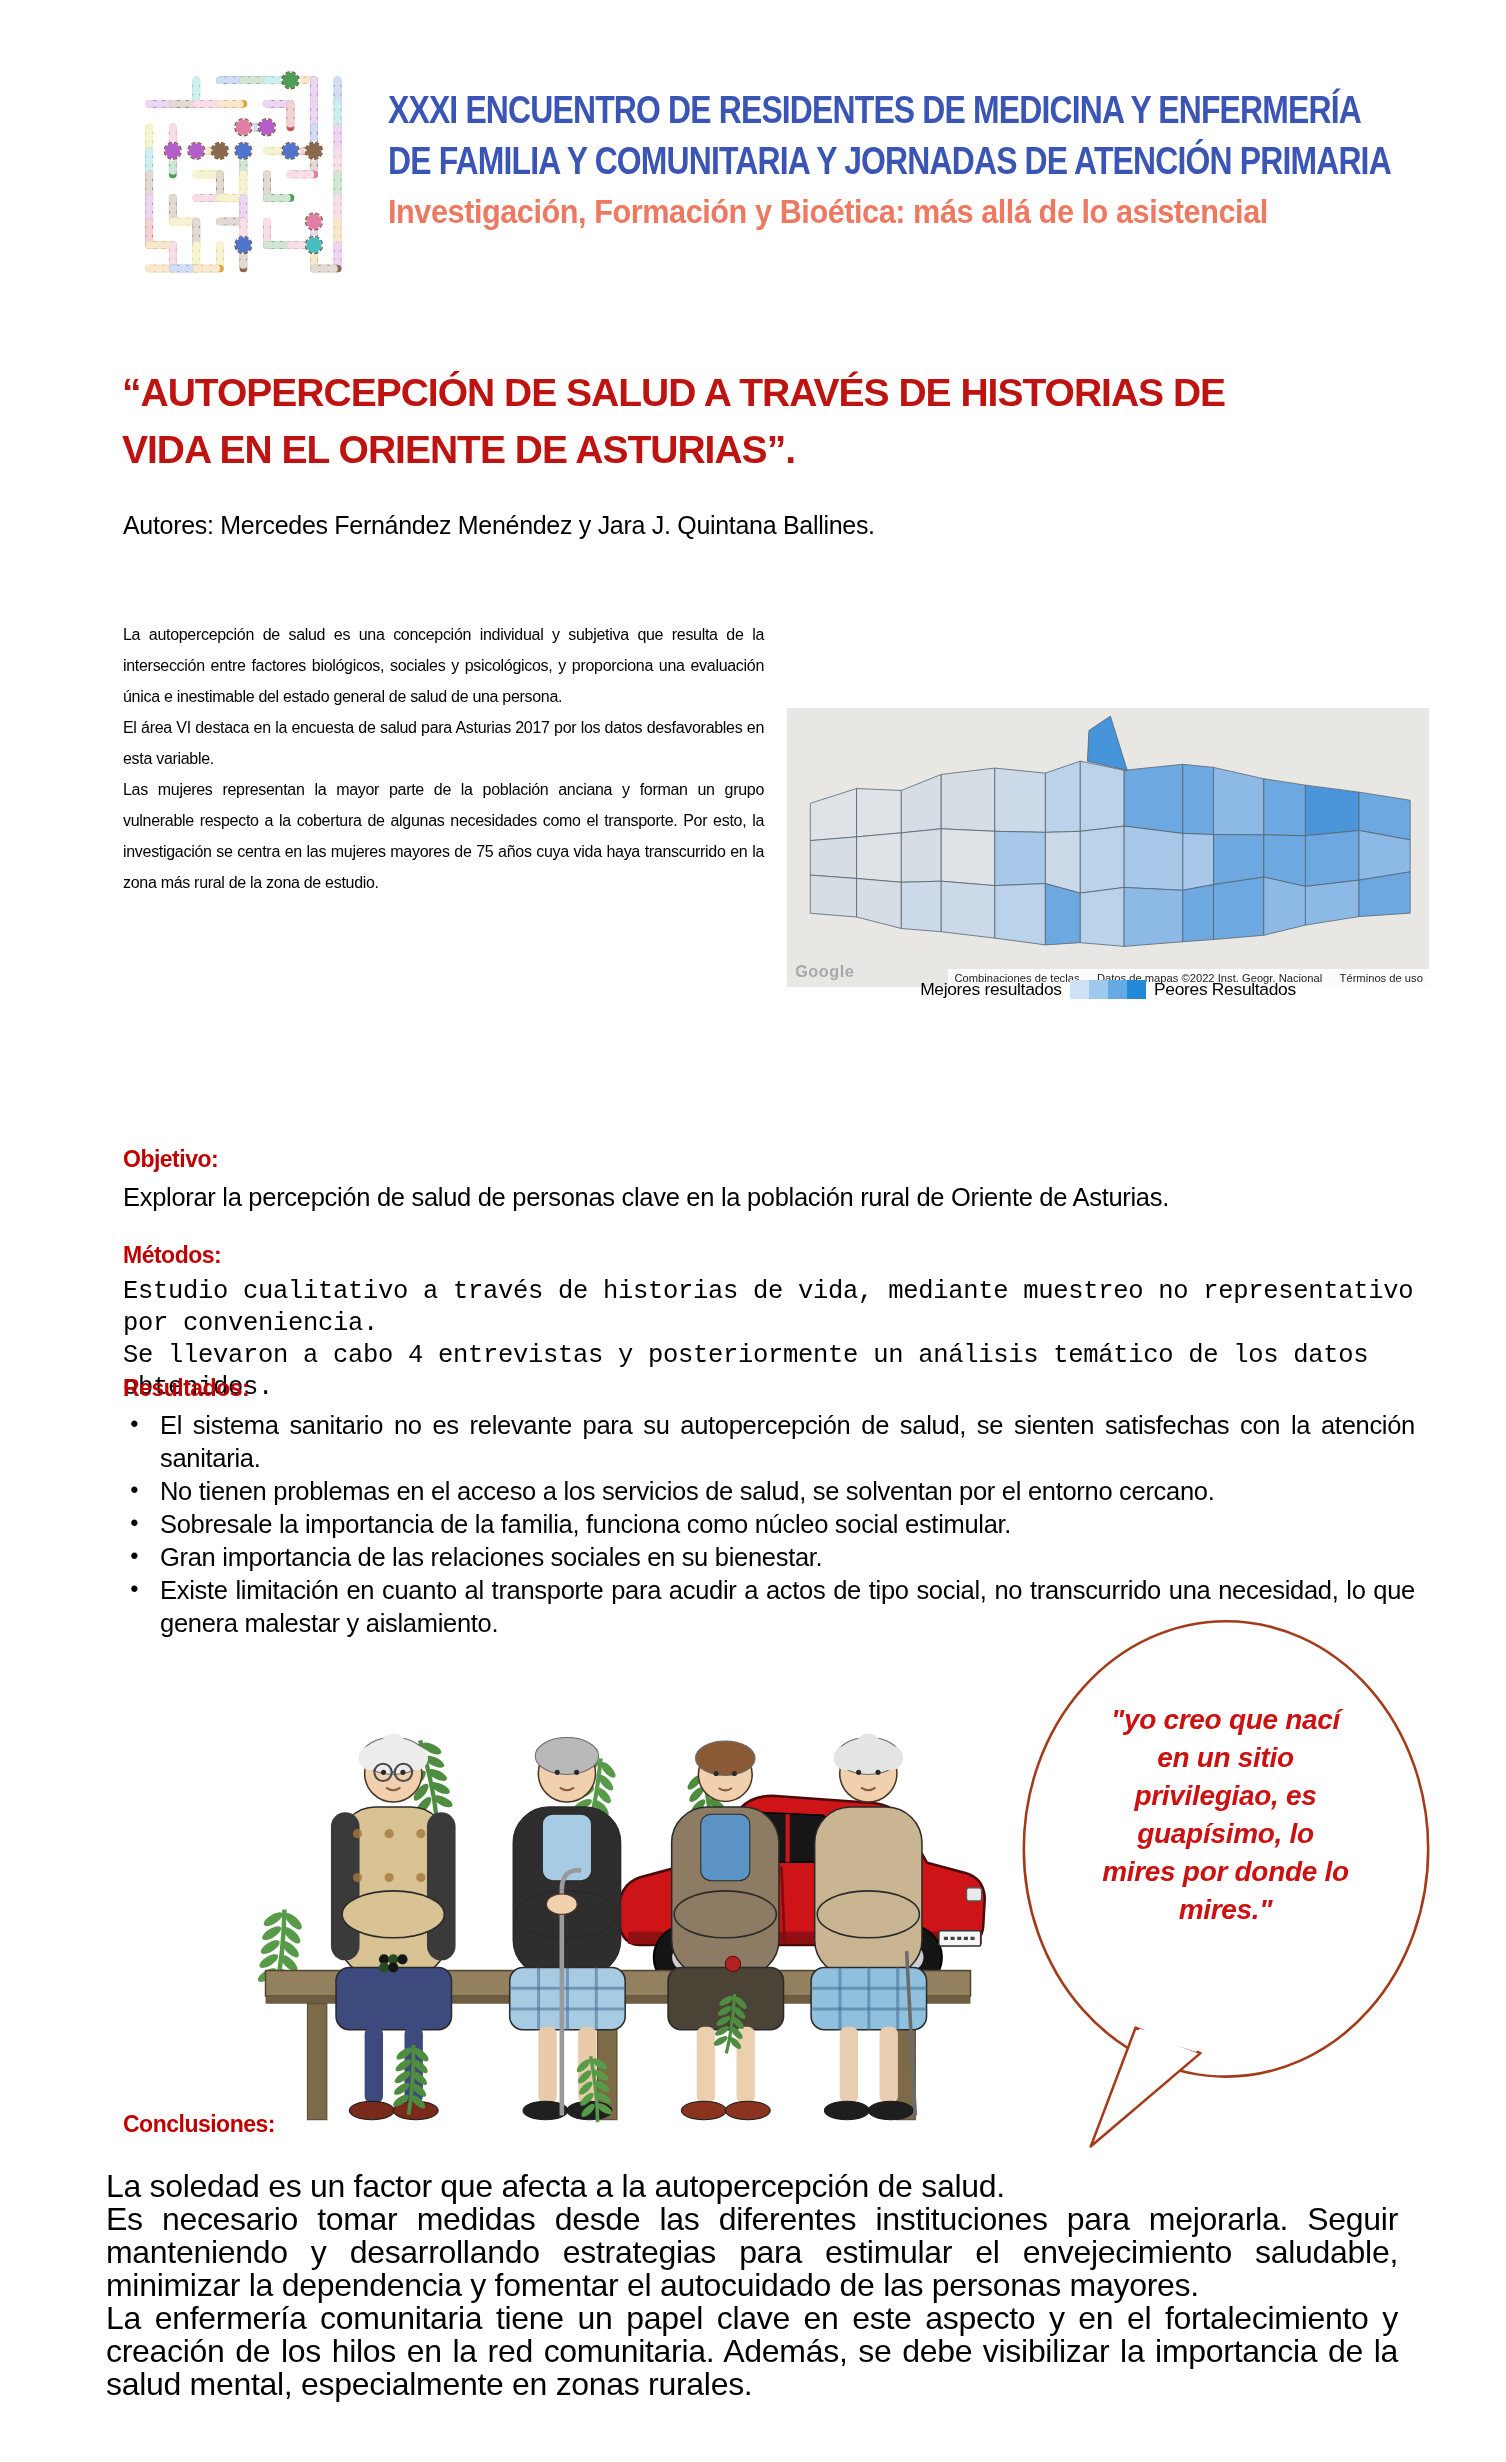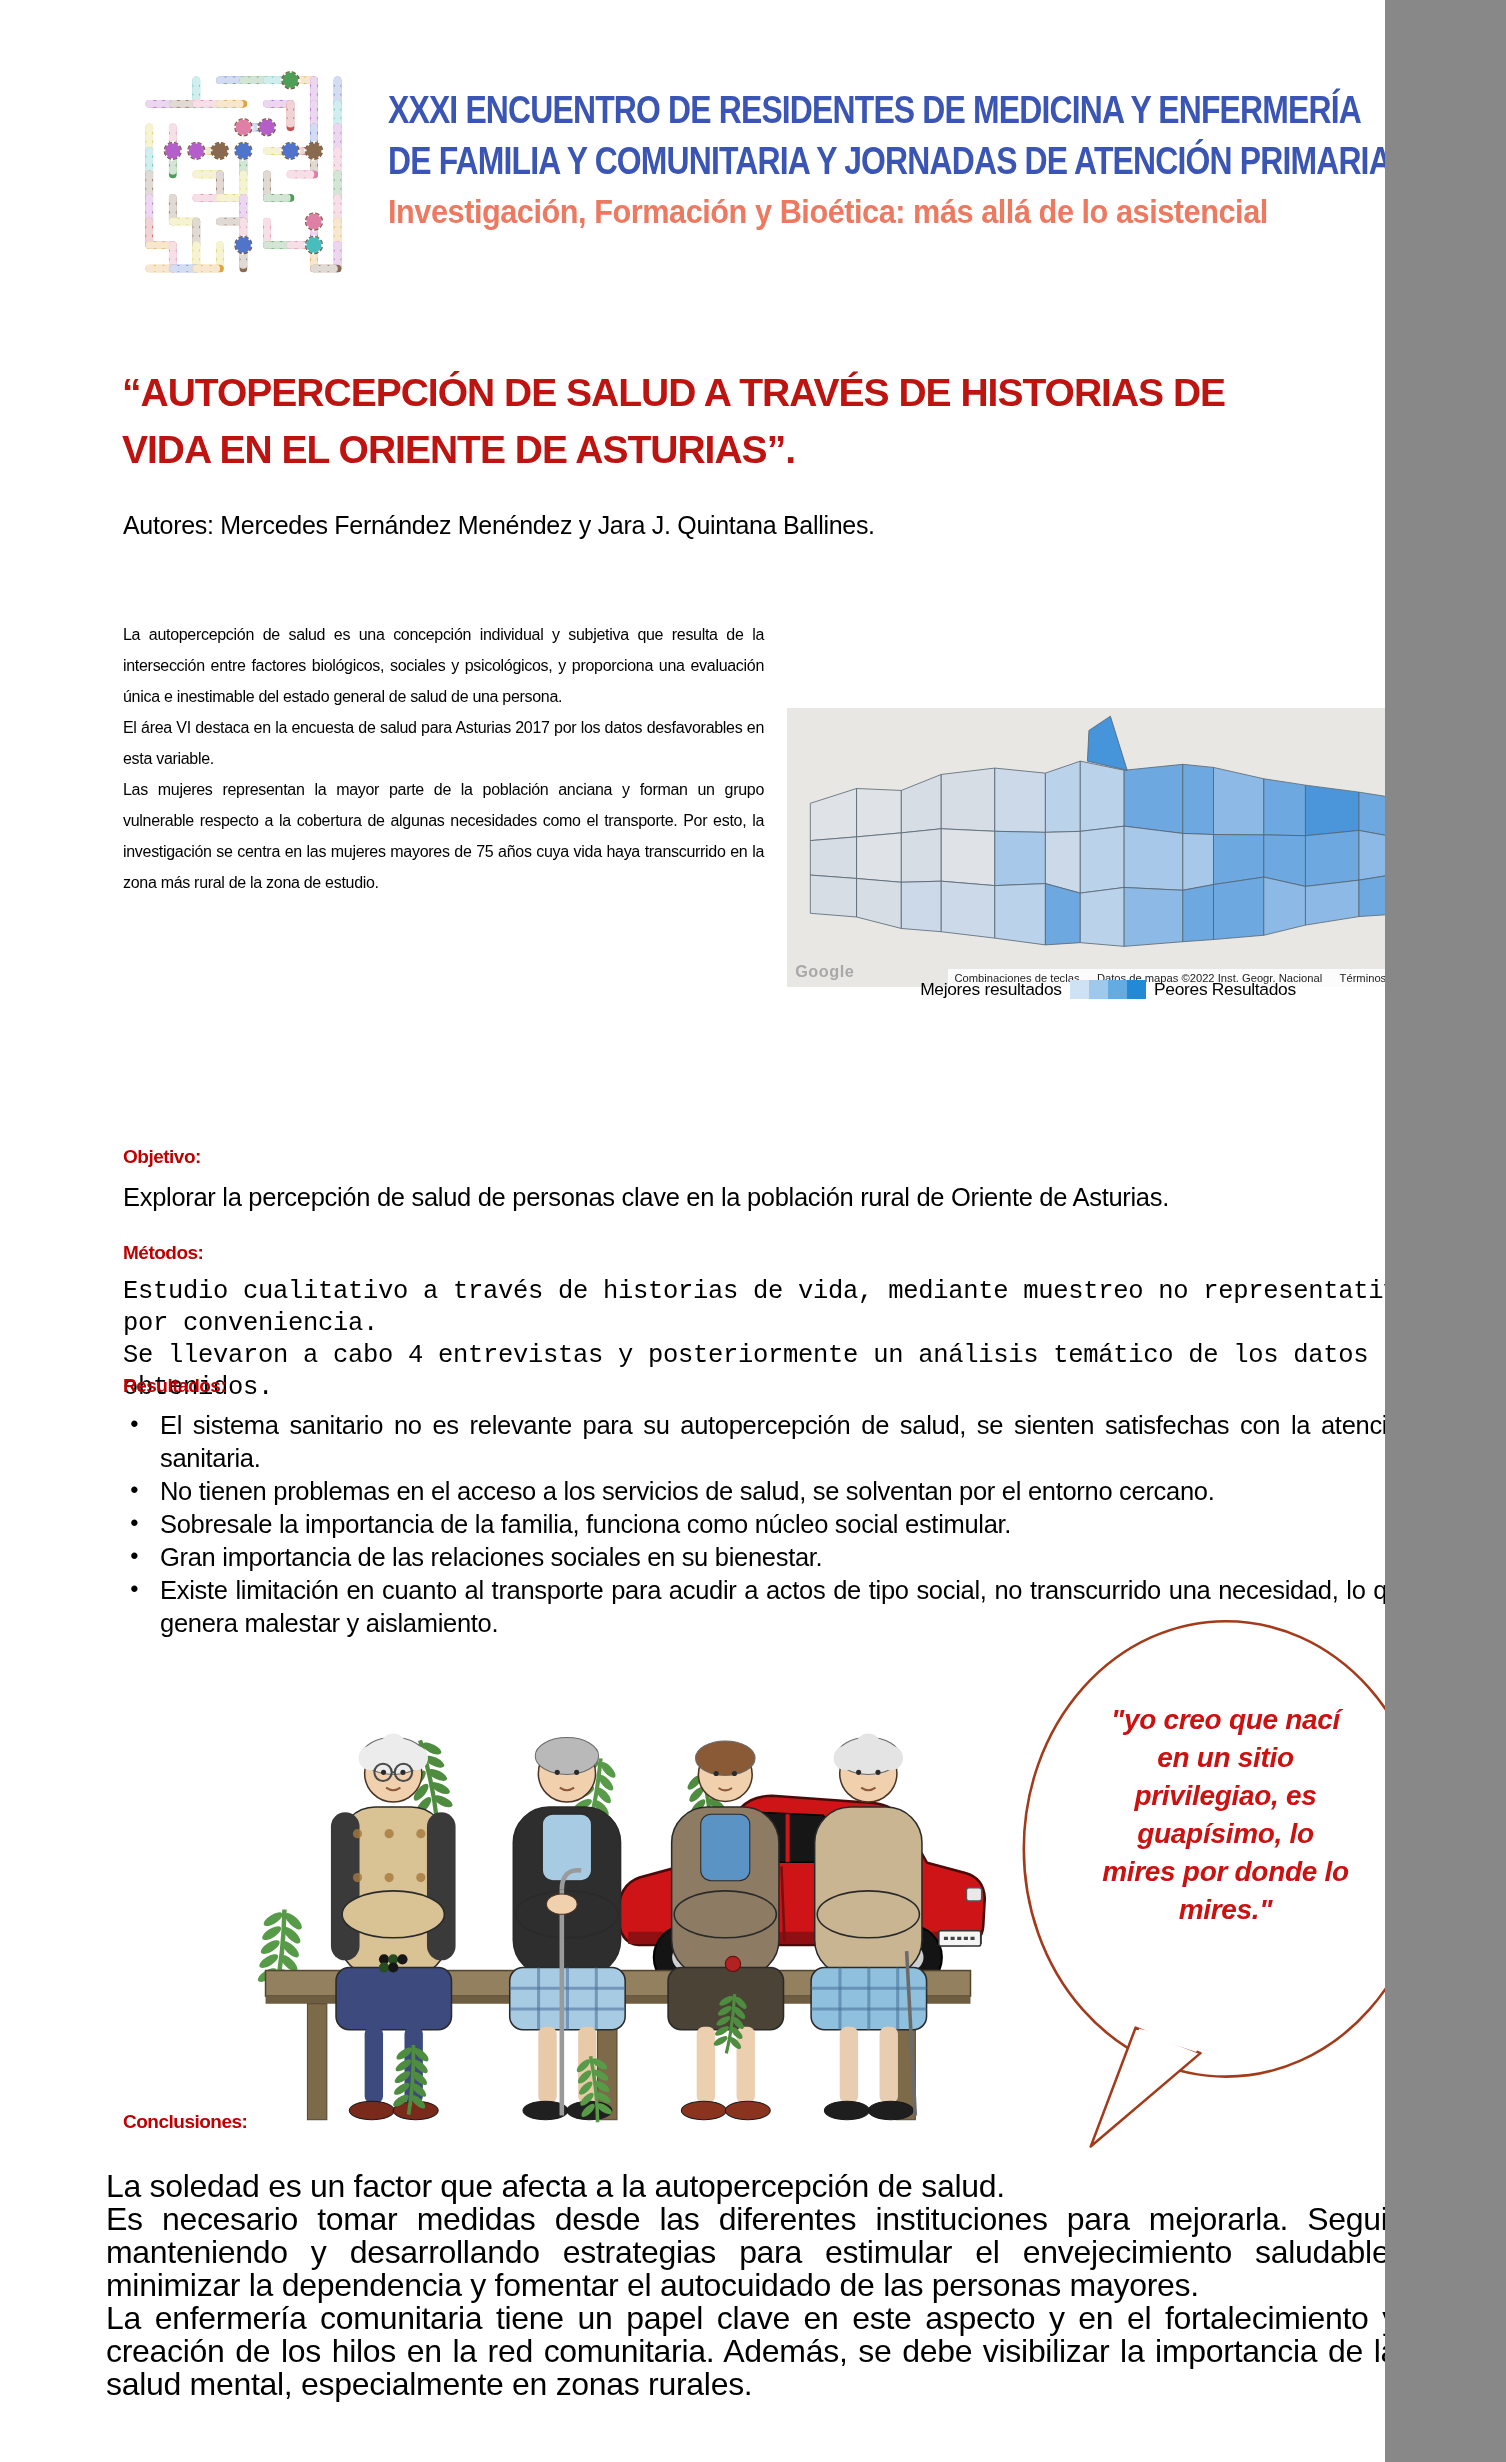--- a/index.html
+++ b/index.html
@@ -1,16 +1,16 @@
 <!DOCTYPE html>
 <html style="font-size:8.2px"><head>
 <meta charset="utf-8">
 <style>
   html,body{margin:0;padding:0;background:#888;}
-  #page{position:relative;width:1385px;height:2462px;background:#ffffff;overflow:hidden;
+  #page{position:relative;width:1506px;height:2462px;background:#ffffff;overflow:hidden;
         font-family:"Liberation Sans",sans-serif;color:#000;}
   .abs{position:absolute;}
 
   
   #logo{left:138px;top:69px;width:220px;height:220px;}
   #header-text{left:388px;top:91px;width:1052px;}
   .hline{font-weight:bold;color:#3A55B4;font-size:38px;letter-spacing:-1px;white-space:nowrap;
          transform:scaleX(.84);transform-origin:left;line-height:1;}
   #header-line2{margin-top:13.3px;}
   #header-sub{margin-top:14.3px;font-weight:bold;color:#EE7961;font-size:33px;letter-spacing:-0.5px;
@@ -31,21 +31,21 @@
   #map-watermark{left:8.2px;bottom:6.1px;position:absolute;font-size:16.3px;font-weight:bold;
                  color:#a8a8a8;letter-spacing:0.5px;}
   #map-attrib{position:absolute;right:0;bottom:0;background:rgba(255,255,255,.88);
               padding:3.1px 6.1px;display:flex;gap:17.4px;font-size:11.2px;color:#222;justify-content:space-between;}
   #legend{left:787px;top:979px;width:642px;display:flex;justify-content:center;align-items:center;
           gap:8.2px;font-size:17.4px;letter-spacing:-0.3px;}
   #legend .swatches{display:flex;}
   #legend .swatch{width:19px;height:19px;display:inline-block;}
 
   
-  .sec-h{font-weight:bold;font-size:19px;color:#C00000;letter-spacing:-0.5px;}
+  .sec-h{font-weight:bold;font-size:23px;color:#C00000;letter-spacing:-0.5px;}
   #objetivo-h{left:123px;top:1146px;}
   #objetivo-t{left:123px;top:1181px;width:1287px;font-size:25.5px;line-height:32px;letter-spacing:-0.3px;}
   #metodos-h{left:123px;top:1242px;}
   #metodos-t{left:123px;top:1276px;width:1308px;font-size:25.5px;line-height:32px;letter-spacing:-0.3px;}
   #metodos-t p{margin:0;font-family:Liberation Mono, monospace;}
   #resultados-h{left:123px;top:1375px;}
   #bullets{left:123px;top:1409px;width:1292px;font-size:25.5px;line-height:33px;letter-spacing:-0.3px;
            list-style:none;margin:0;padding:0;}
   #bullets li{position:relative;padding-left:37px;text-align:justify;margin:0;}
   #bullets li::before{content:"•";position:absolute;left:7.2px;top:-1px;font-size:23.5px;}

